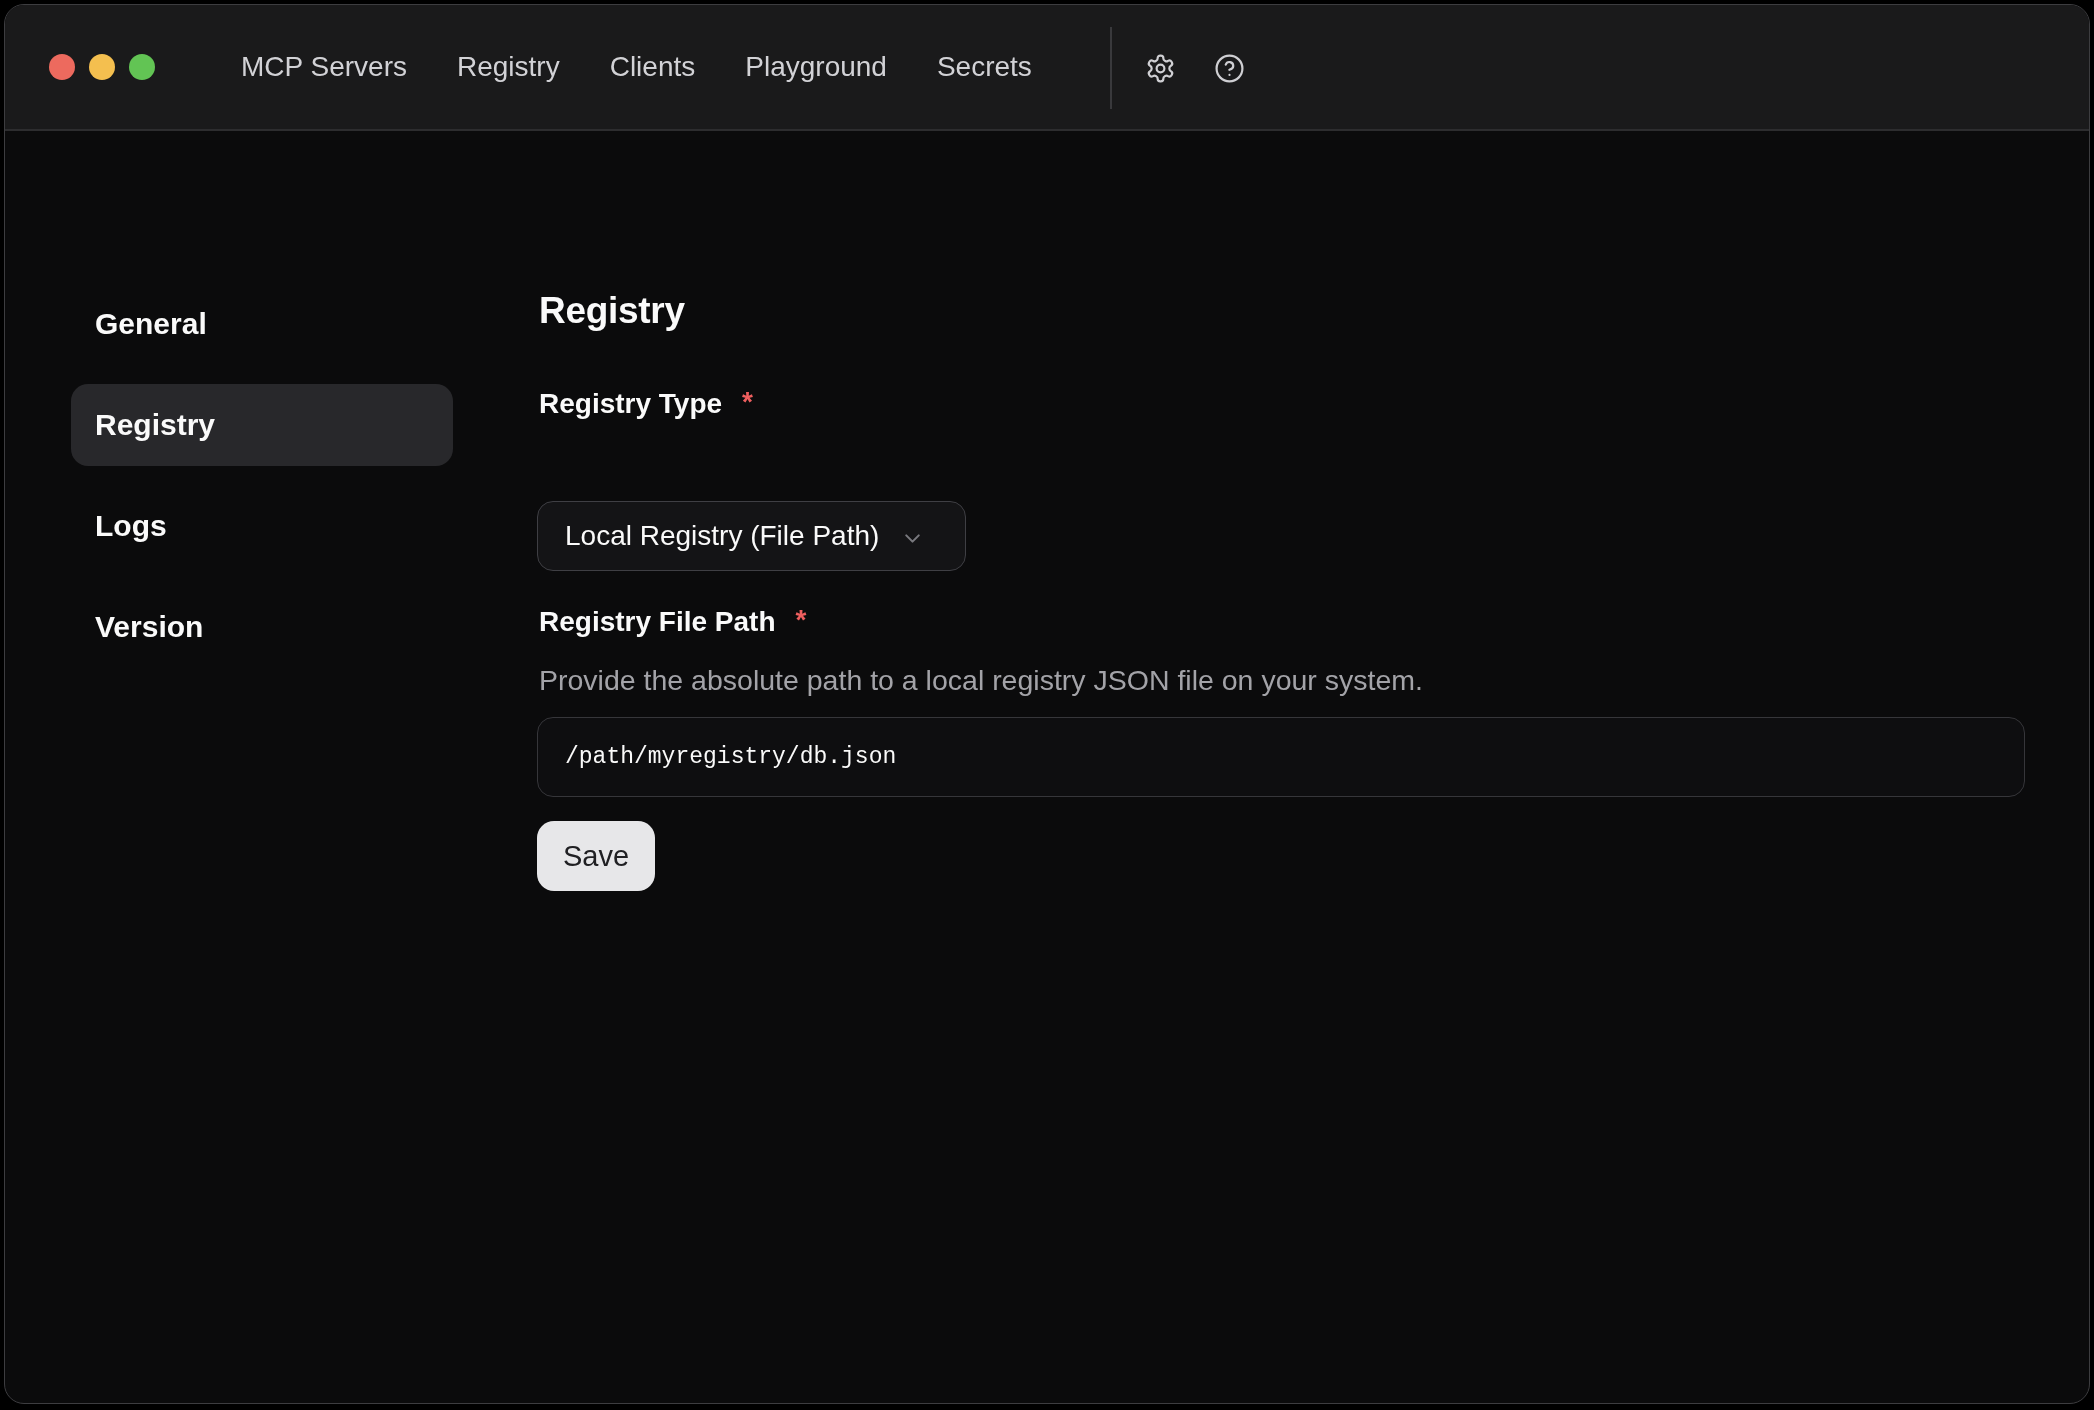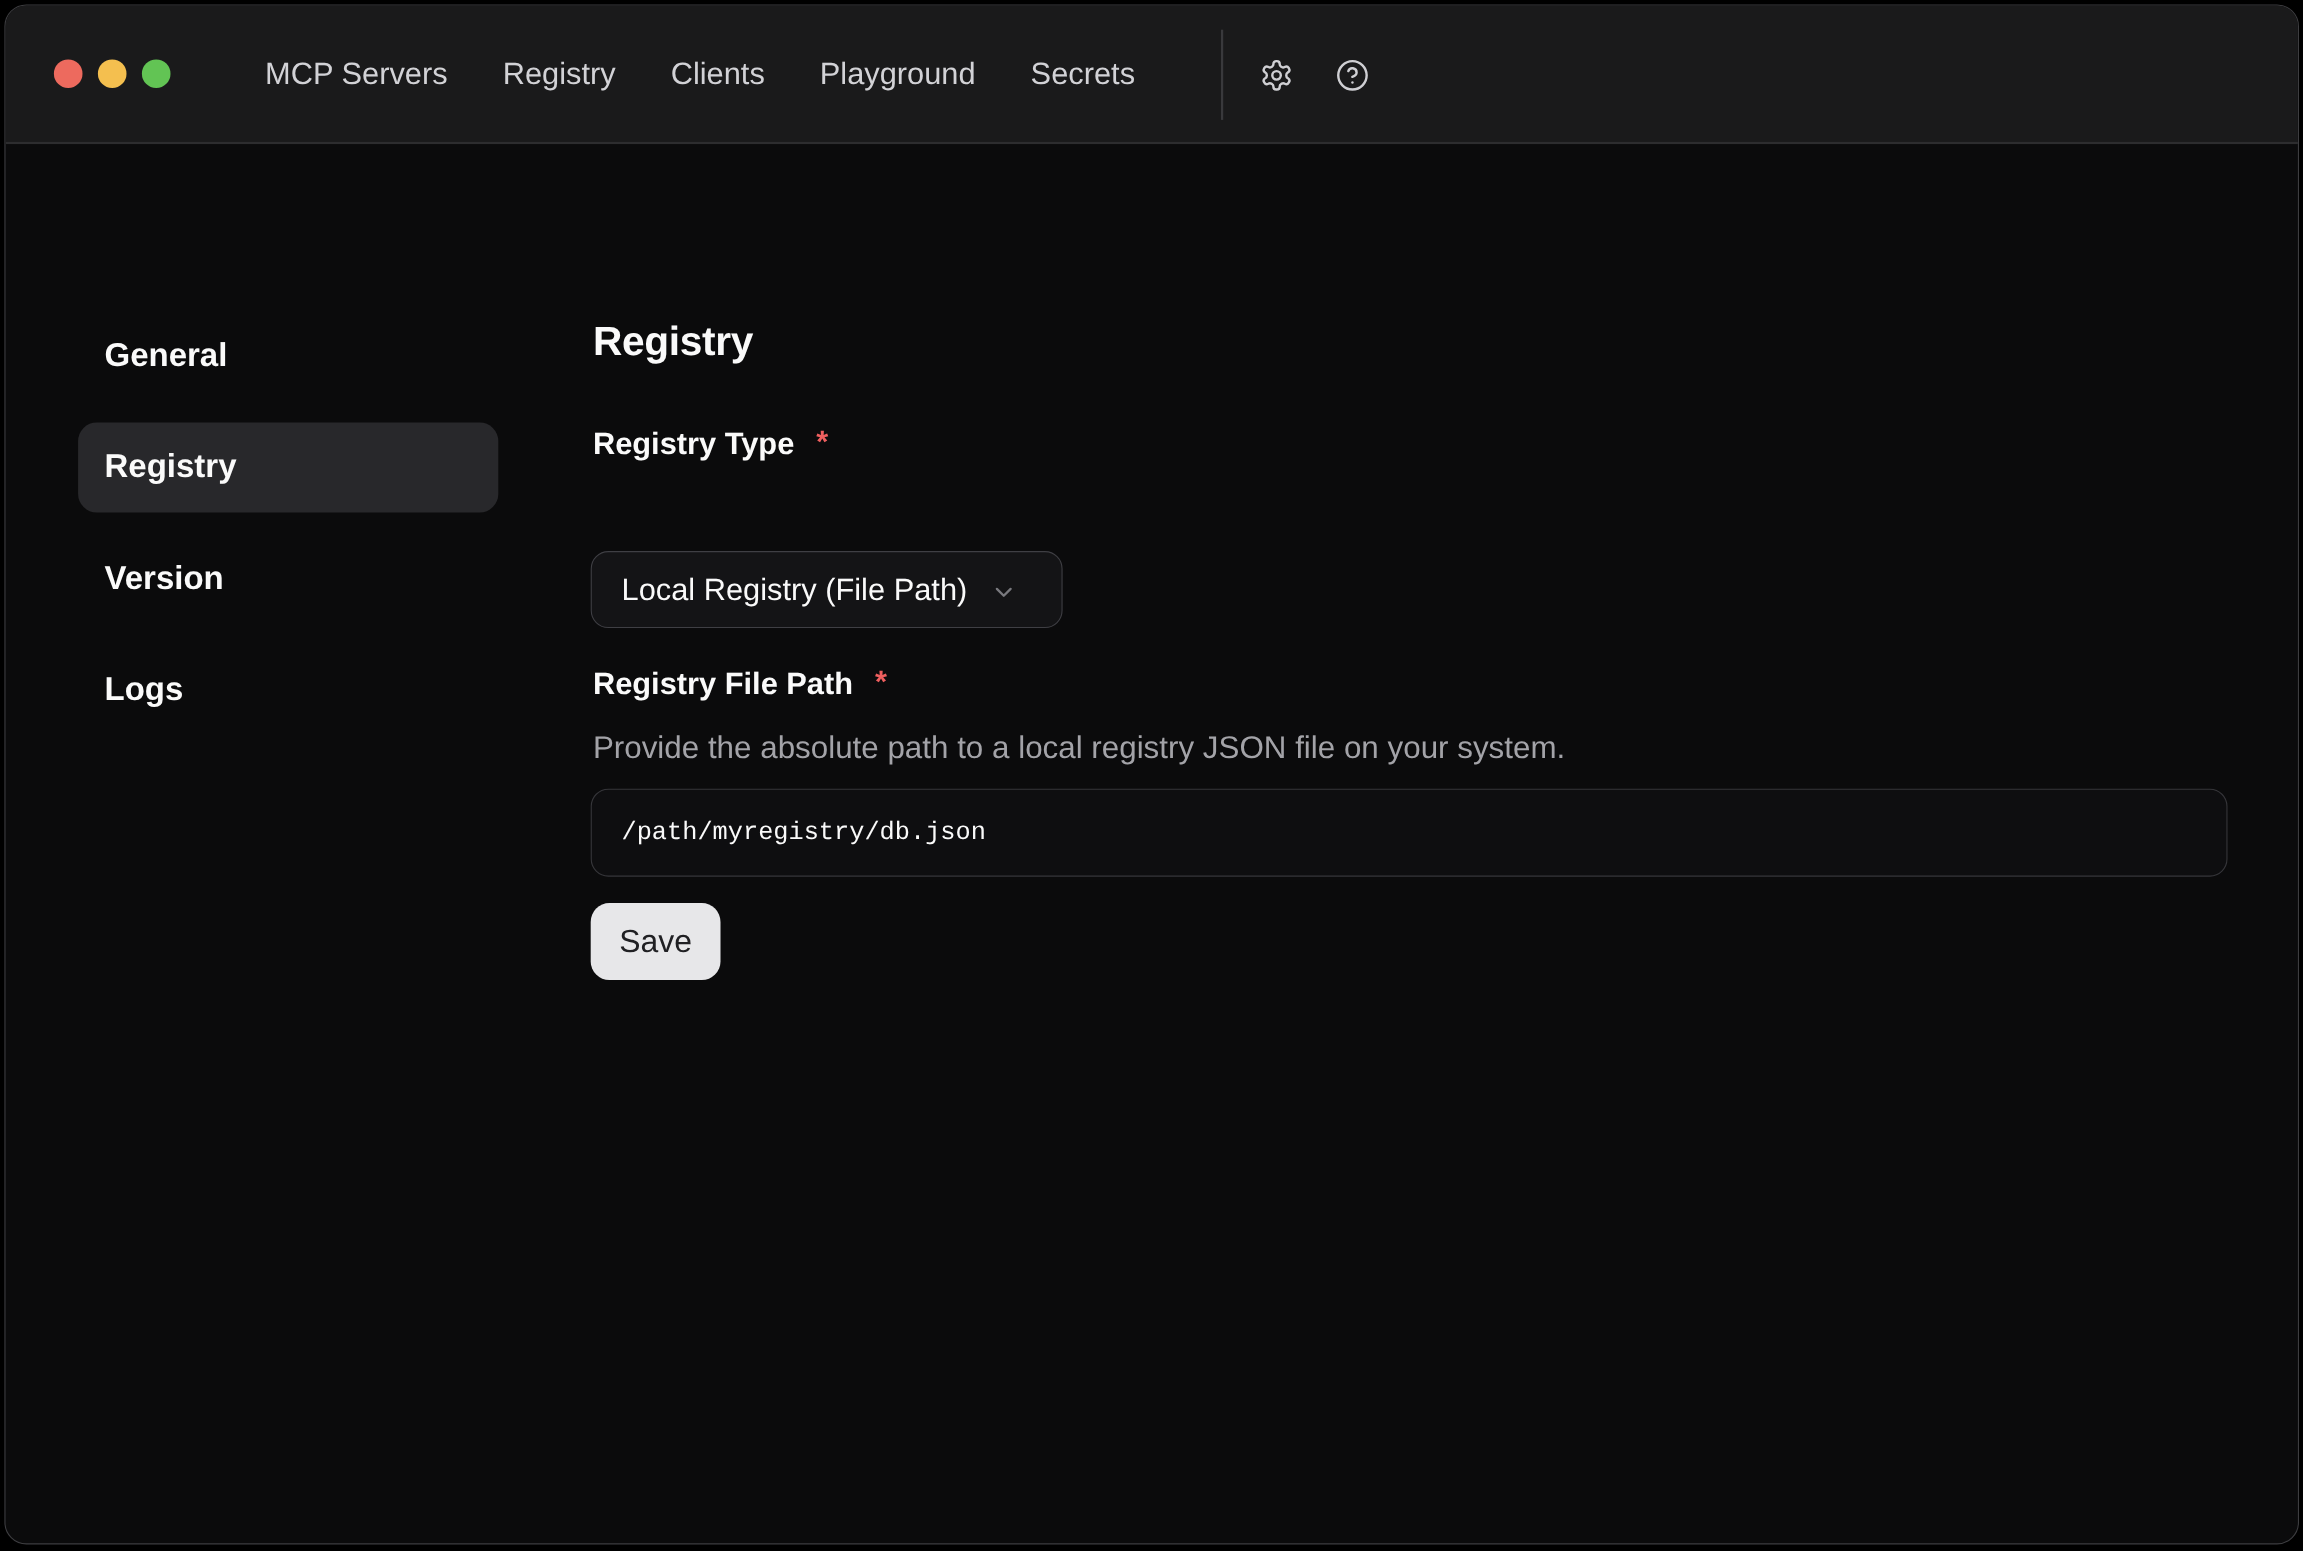--- a/index.html
+++ b/index.html
@@ -207,22 +207,22 @@
       </span>
     </button>
   </div>
 
   <div class="content">
 
 
     <div class="sidebar">
       <button class="side-item">General</button>
       <button class="side-item selected">Registry</button>
+      <button class="side-item">Logs</button>
       <button class="side-item">Version</button>
-      <button class="side-item">Logs</button>
     </div>
 
     <div class="main">
 
       <h2 class="section-heading">Registry</h2>
 
       <div class="field-label row1">
         <span>Registry Type</span>
         <span class="required-mark">*</span>
       </div>

